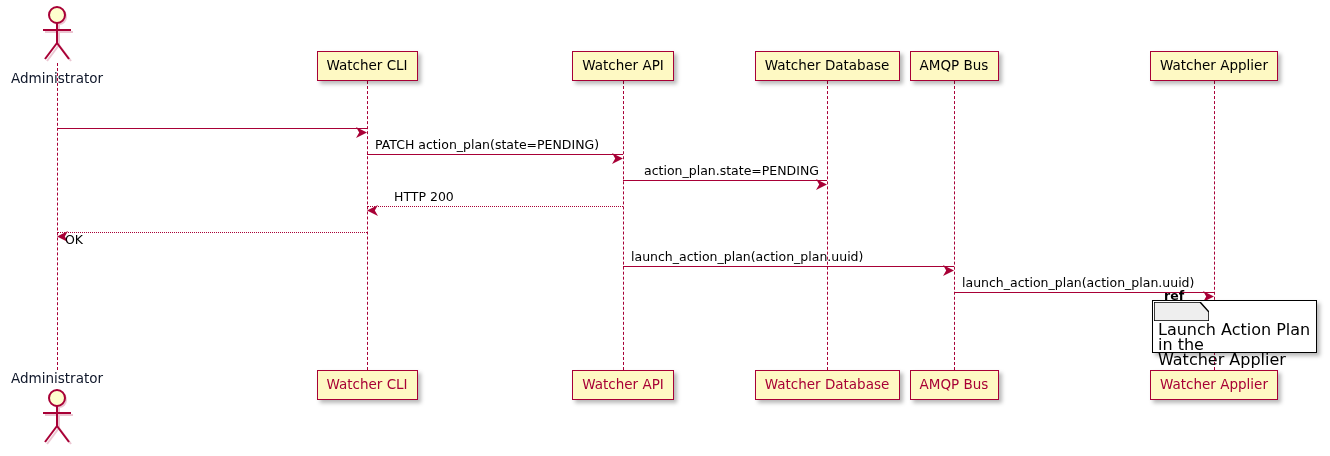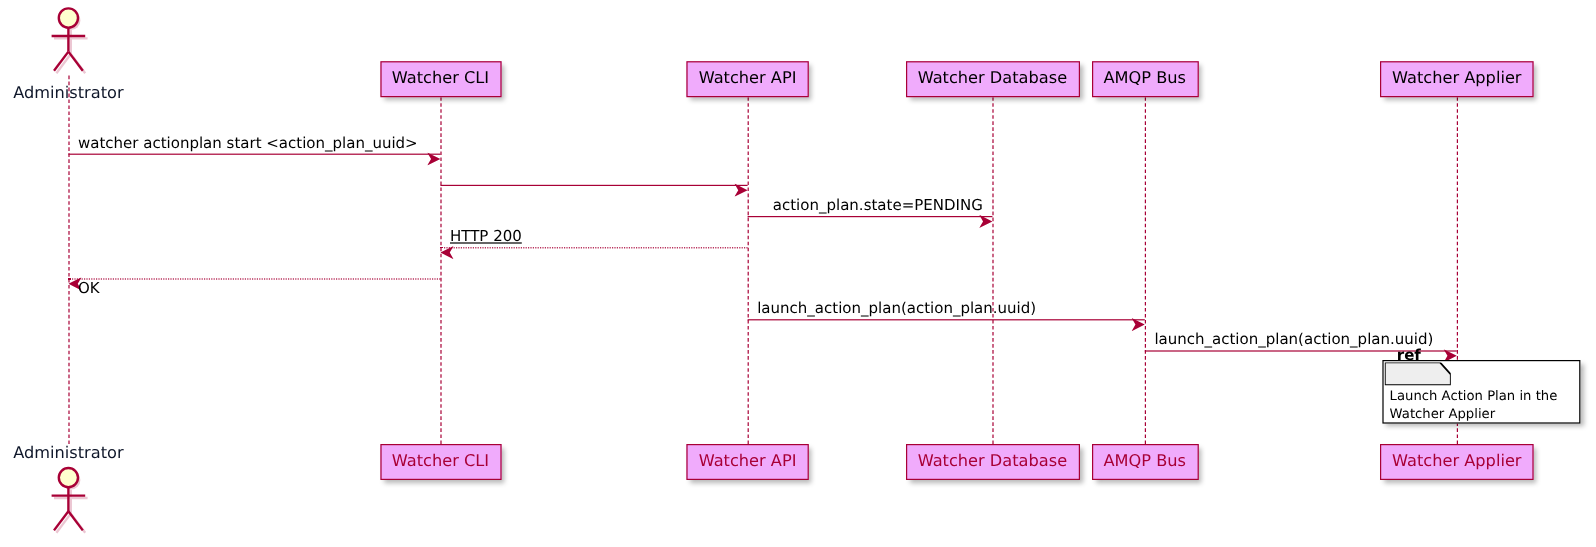--- a/index.html
+++ b/index.html
@@ -22,21 +22,21 @@
   .lifeline {
     position: absolute;
     width: 0;
     border-left: 1px dashed #A80036;
     z-index: 1;
   }
   
   .participant {
     position: absolute;
     box-sizing: border-box;
-    background: #f0abfc;
+    background: #fef9c3;
     border: 1.5px solid #A80036;
     border-radius: 0;
     color: #000000;
     font-size: 13.5px;
     line-height: 1;
     display: flex;
     align-items: center;
     justify-content: center;
     white-space: nowrap;
     z-index: 4;
@@ -93,21 +93,21 @@
     position: absolute;
     font-size: 12.5px;
     font-weight: bold;
     color: #000000;
     z-index: 8;
     line-height: 1;
     white-space: nowrap;
   }
   .ref-text {
     position: absolute;
-    font-size: 11px;
+    font-size: 16px;
     color: #000000;
     line-height: 15px;
     z-index: 8;
     white-space: pre-line;
   }
 </style>
 </head>
 <body>
 
 <div id="diagram">
@@ -158,35 +158,35 @@
     <div class="lifeline" style="left: 57px; top: 63px; height: 307px;"></div>
     <div class="lifeline" style="left: 367px; top: 81px; height: 289px;"></div>
     <div class="lifeline" style="left: 623px; top: 81px; height: 289px;"></div>
     <div class="lifeline" style="left: 827px; top: 81px; height: 289px;"></div>
     <div class="lifeline" style="left: 954px; top: 81px; height: 289px;"></div>
     <div class="lifeline" style="left: 1214px; top: 81px; height: 289px;"></div>
     <div class="msg-line" style="left: 57px; top: 128px; width: 310px;"></div>
     <div class="arrowhead" style="left: 356px; top: 122.5px; width: 11px; height: 11px;"><svg width="11" height="11" viewBox="0 0 11 11">
         <polygon points="0,0 11,5.5 0,11 3.2,5.5" fill="#A80036"></polygon>
       </svg></div>
-    <div class="msg-label" style="left: 65px; top: 113px;">watcher actionplan start &lt;action_plan_uuid&gt;</div>
     <div class="msg-line" style="left: 367px; top: 154px; width: 256px;"></div>
     <div class="arrowhead" style="left: 612px; top: 148.5px; width: 11px; height: 11px;"><svg width="11" height="11" viewBox="0 0 11 11">
         <polygon points="0,0 11,5.5 0,11 3.2,5.5" fill="#A80036"></polygon>
       </svg></div>
+    <div class="msg-label" style="left: 375px; top: 139px;">PATCH action_plan(state=PENDING)</div>
     <div class="msg-line" style="left: 623px; top: 180px; width: 204px;"></div>
     <div class="arrowhead" style="left: 816px; top: 174.5px; width: 11px; height: 11px;"><svg width="11" height="11" viewBox="0 0 11 11">
         <polygon points="0,0 11,5.5 0,11 3.2,5.5" fill="#A80036"></polygon>
       </svg></div>
     <div class="msg-label" style="left: 644px; top: 165px;">action_plan.state=PENDING</div>
     <div class="msg-line dotted" style="left: 367px; top: 206px; width: 256px;"></div>
     <div class="arrowhead" style="left: 367px; top: 200.5px; width: 11px; height: 11px;"><svg width="11" height="11" viewBox="0 0 11 11">
         <polygon points="11,0 0,5.5 11,11 7.8,5.5" fill="#A80036"></polygon>
       </svg></div>
-    <div class="msg-label" style="left: 375px; top: 191px; text-decoration: underline;">HTTP 200</div>
+    <div class="msg-label" style="left: 394px; top: 191px;">HTTP 200</div>
     <div class="msg-line dotted" style="left: 57px; top: 232px; width: 310px;"></div>
     <div class="arrowhead" style="left: 57px; top: 226.5px; width: 11px; height: 11px;"><svg width="11" height="11" viewBox="0 0 11 11">
         <polygon points="11,0 0,5.5 11,11 7.8,5.5" fill="#A80036"></polygon>
       </svg></div>
     <div class="msg-label" style="left: 65px; top: 217px; margin-top: 17px;">OK</div>
     <div class="msg-line" style="left: 623px; top: 266px; width: 331px;"></div>
     <div class="arrowhead" style="left: 943px; top: 260.5px; width: 11px; height: 11px;"><svg width="11" height="11" viewBox="0 0 11 11">
         <polygon points="0,0 11,5.5 0,11 3.2,5.5" fill="#A80036"></polygon>
       </svg></div>
     <div class="msg-label" style="left: 631px; top: 251px;">launch_action_plan(action_plan.uuid)</div>

